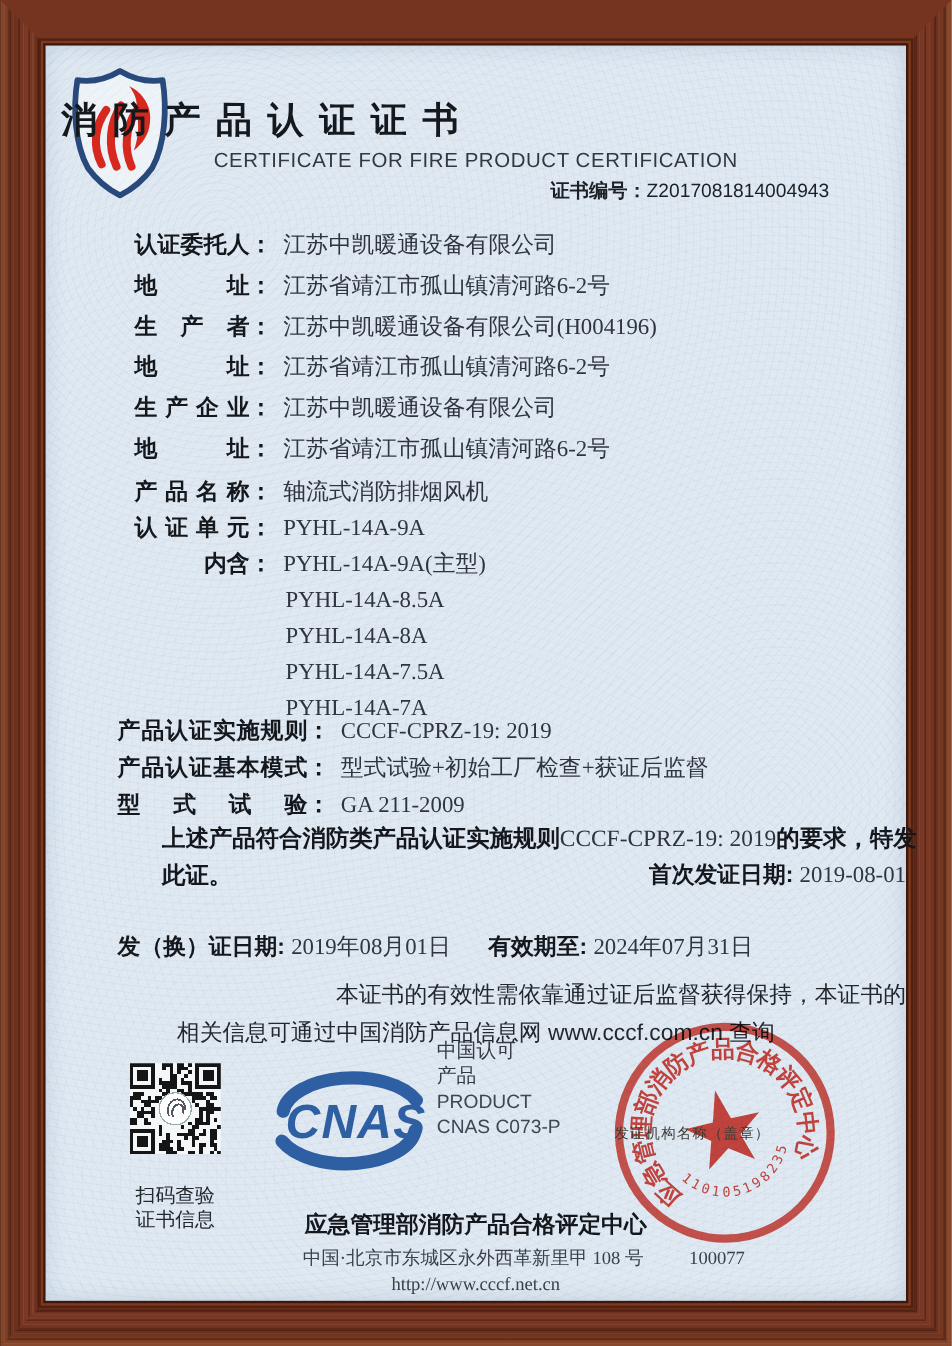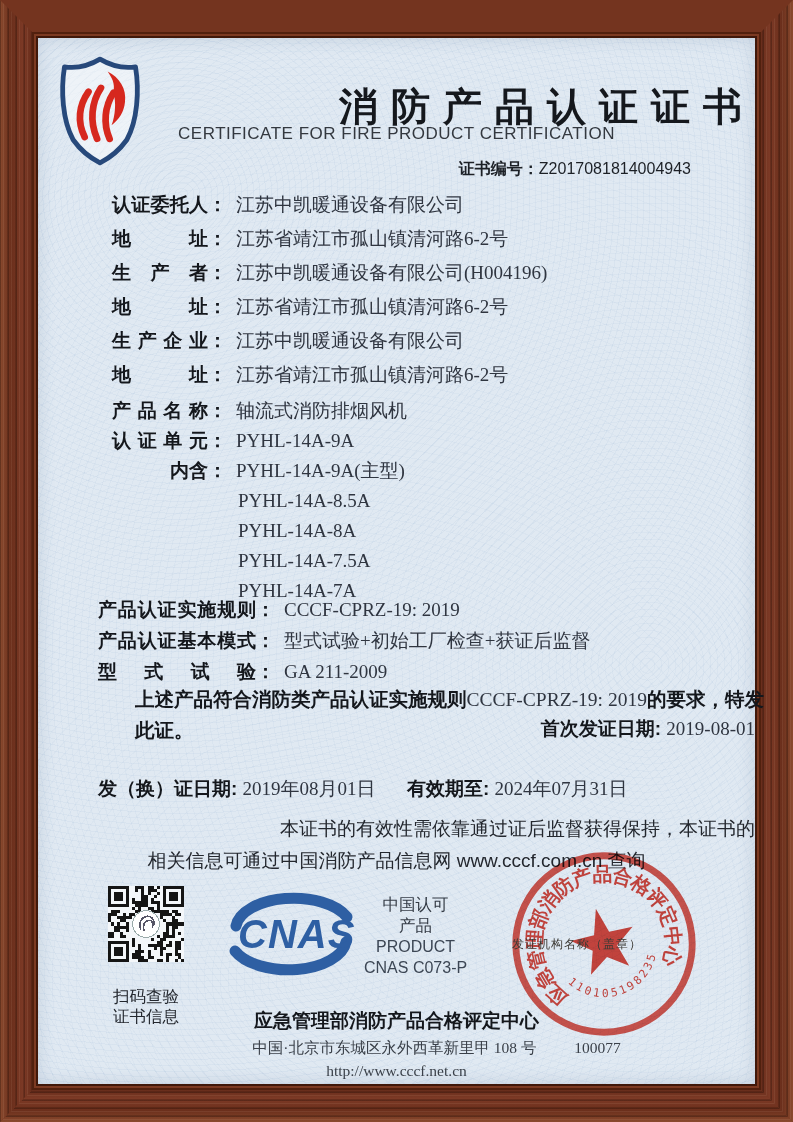--- a/index.html
+++ b/index.html
@@ -38,25 +38,25 @@
     background-color:#e0e9f2;
     background-image:
       repeating-radial-gradient(circle at 20% 15%, rgba(110,150,195,.07) 0 1px, rgba(0,0,0,0) 1px 6px),
       repeating-radial-gradient(circle at 85% 60%, rgba(110,150,195,.06) 0 1px, rgba(0,0,0,0) 1px 7px),
       repeating-radial-gradient(circle at 40% 90%, rgba(110,150,195,.05) 0 1px, rgba(0,0,0,0) 1px 8px);
     box-shadow:0 0 0 2px #40180a, 0 0 0 4px #7c3a22, 0 0 0 6px #51200e,
                inset 0 0 18px rgba(60,90,130,.18);}
   .abs{position:absolute;}
 
   
-  .title{left:0;top:42px;width:100%;text-align:right;font-size:39px;font-weight:700;
+  .title{left:0;top:42px;width:100%;text-align:left;font-size:30px;font-weight:700;
     color:#15181d;letter-spacing:13px;text-indent:13px;}
   .subtitle{left:0;top:86px;width:100%;text-align:center;font-size:17px;color:#33383f;
     letter-spacing:.5px;}
-  .certno{right:64px;top:121px;font-size:16px;color:#1c2026;}
+  .certno{right:64px;top:111px;font-size:16px;color:#1c2026;}
   .certno b{font-weight:700;}
 
   
   .logo{left:14px;top:14px;}
 
   
   .fields{left:74px;top:150px;width:600px;}
   .frow{height:34px;line-height:34px;font-size:19px;white-space:nowrap;}
   .frow.tight{height:30px;line-height:30px;}
   .flabel{display:inline-block;width:96px;font-weight:700;color:#14171c;
@@ -84,21 +84,21 @@
   .gap{display:inline-block;width:26px;}
 
   
   .note1{left:0;top:778px;width:100%;text-align:right;font-size:19px;color:#23272e;font-weight:500;}
   .note2{left:0;top:810px;width:100%;text-align:center;font-size:19px;color:#23272e;font-weight:500;}
 
   
   .qrblock{left:58px;top:848px;width:100px;text-align:center;}
   .qrcap{font-size:16.5px;line-height:20px;color:#23272e;margin-top:20px;}
   .cnasblock{left:188px;top:852px;}
-  .cnastext{left:326px;top:856px;font-size:16px;line-height:21px;color:#3c4654;text-align:center;}
+  .cnastext{left:326px;top:828px;font-size:16px;line-height:21px;color:#3c4654;}
   .cnastext .cn{font-size:16.5px;color:#333a44;}
 
   .stamp{left:468px;top:808px;width:196px;height:196px;mix-blend-mode:multiply;
     transform:rotate(-13deg);opacity:.9;}
   .overlay{left:474px;top:898px;width:240px;font-size:12px;color:#3c3a35;
     font-family:"Liberation Serif",serif;letter-spacing:1px;z-index:3;}
 
   
   .footer-org{left:0;top:970px;width:100%;text-align:center;font-size:19px;font-weight:700;color:#14171c;}
   .footer-addr{left:0;top:1000px;width:100%;text-align:center;font-size:15.5px;color:#3a4049;

